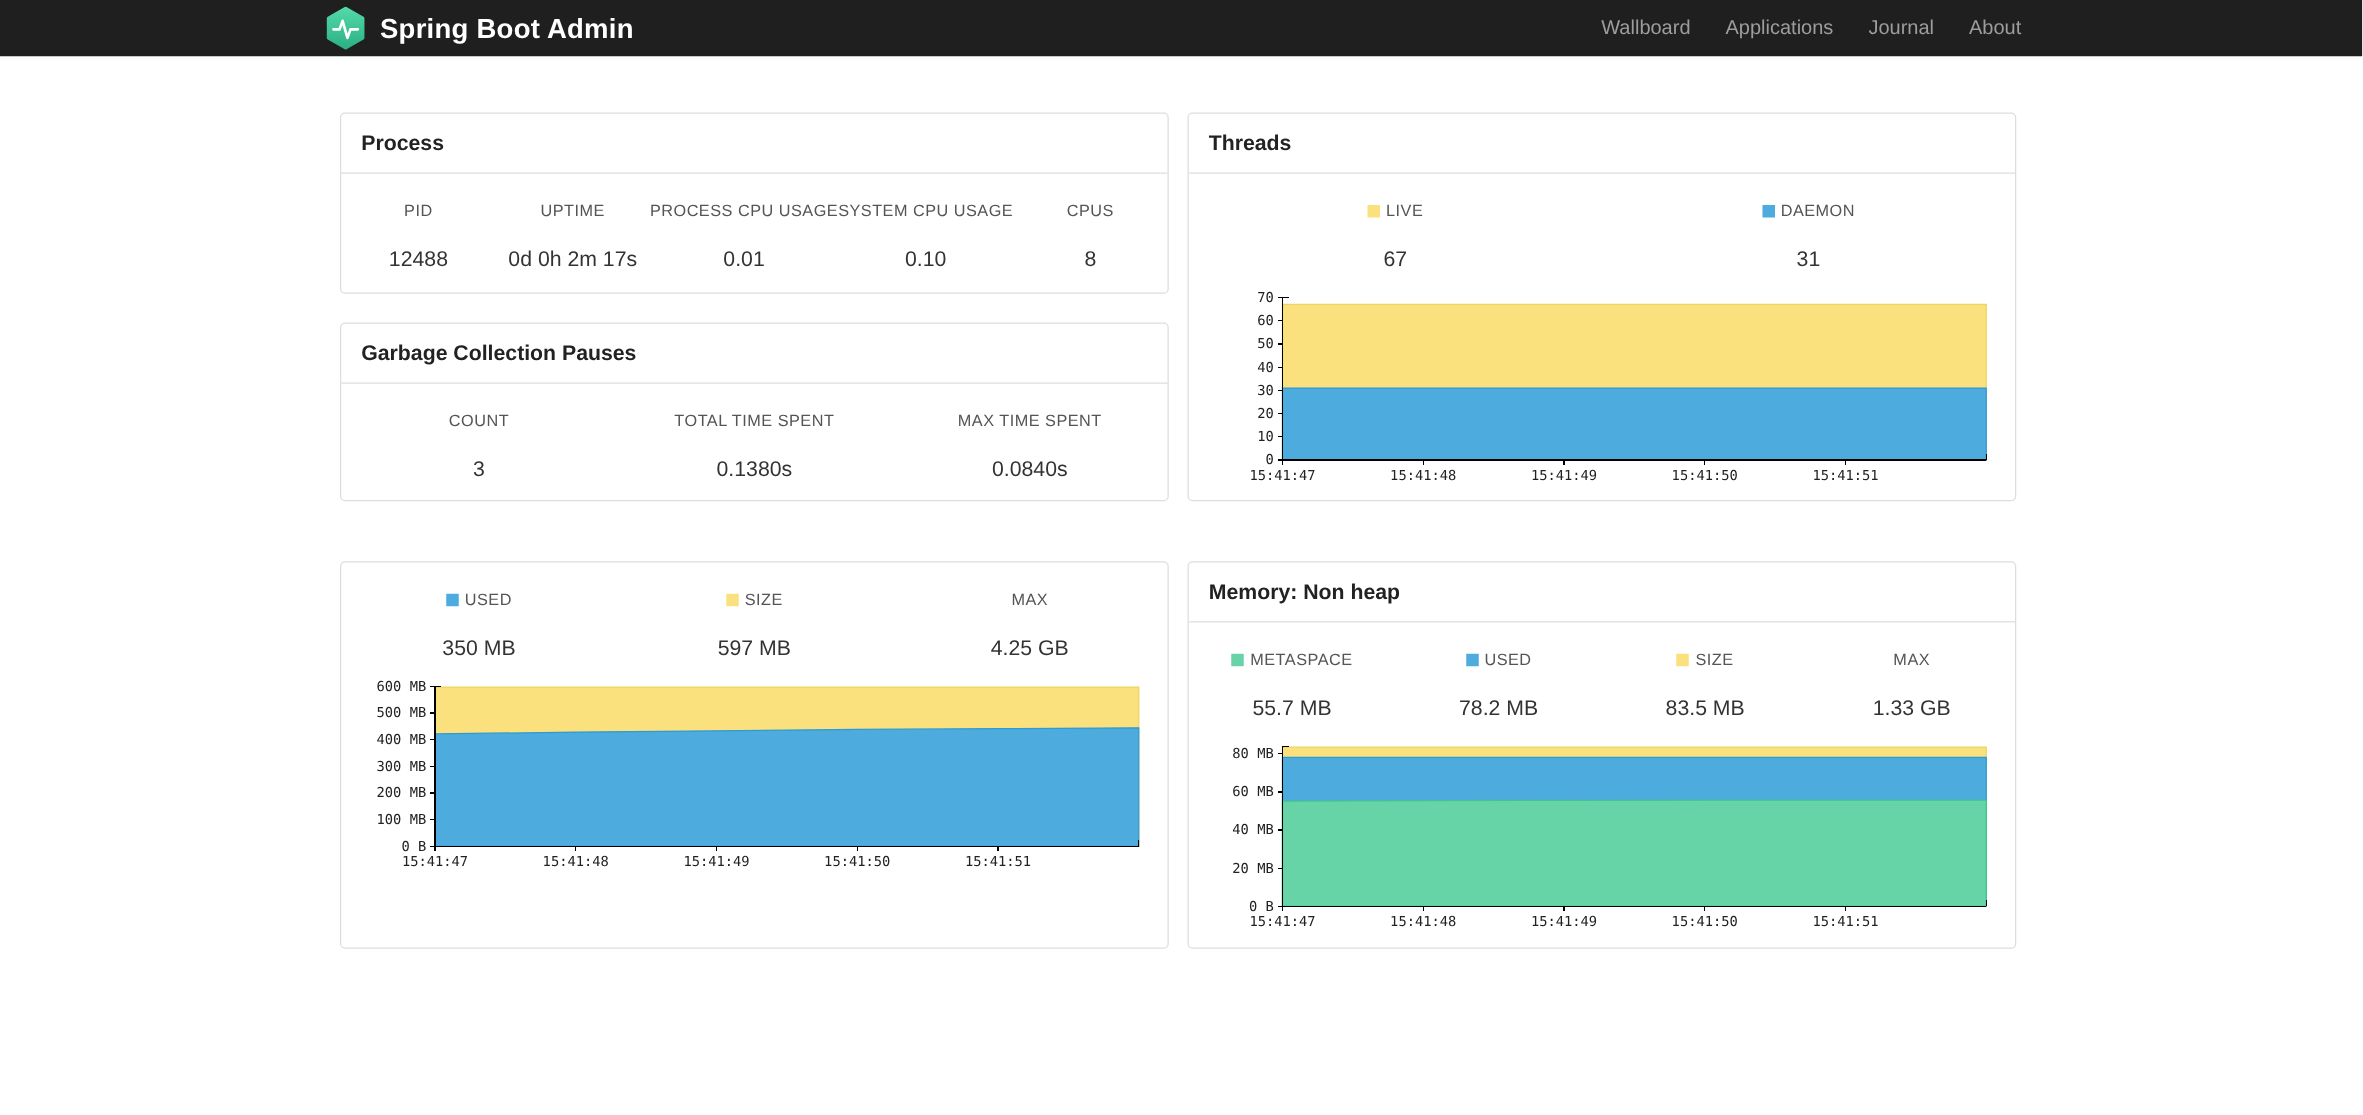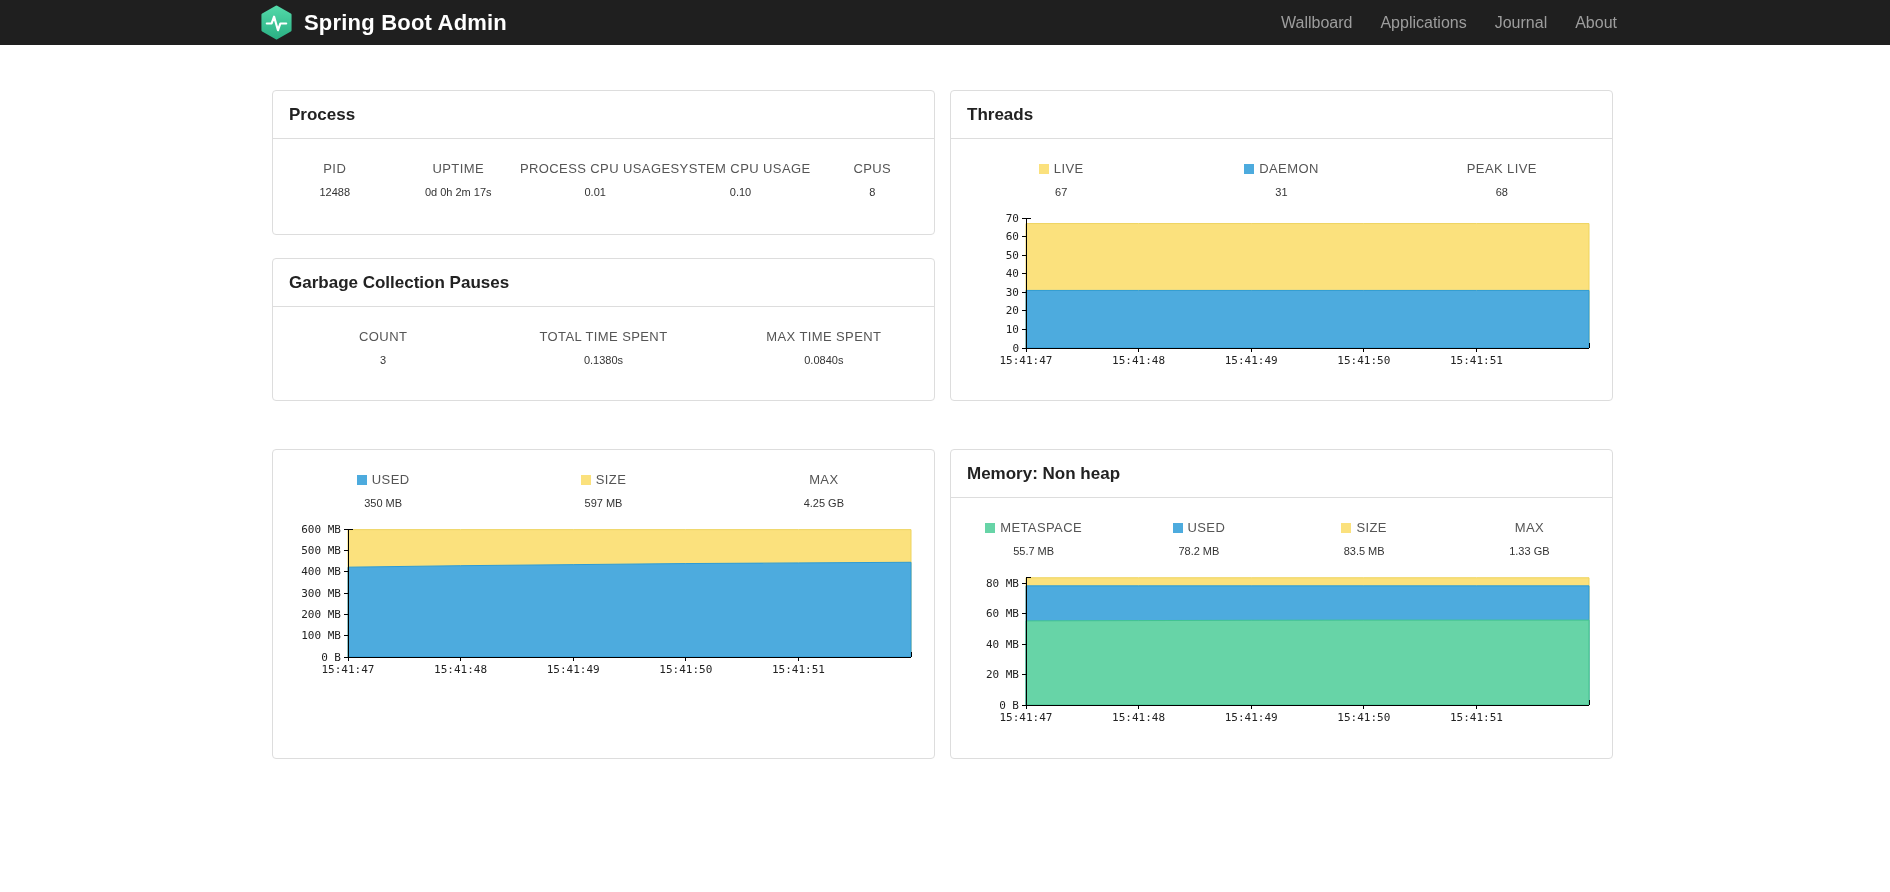--- a/index.html
+++ b/index.html
@@ -36,21 +36,21 @@
   
   .app-panel { height:63px; border-top:none; border-radius:0 0 4px 4px; }
   .app-row { margin:0 32px; padding:3px 6px 4px 6px; border-bottom:1px solid #ddd; display:flex; justify-content:space-between; align-items:center; cursor:pointer; }
   .app-name { font-size:17px; font-weight:bold; color:#333; }
   .app-status { font-size:15px; font-weight:bold; letter-spacing:.5px; }
 
   
   .metrics { display:flex; padding-top:22px; }
   .metric { flex:1; text-align:center; }
   .m-label { font-size:13px; color:#555; letter-spacing:.4px; white-space:nowrap; }
-  .m-value { font-size:11px; color:#333; margin-top:10px; white-space:nowrap; }
+  .m-value { font-size:17px; color:#333; margin-top:22px; white-space:nowrap; }
   .sq { display:inline-block; width:10px; height:10px; margin-right:5px; vertical-align:-1px; }
 
   
   .chart-svg { display:block; margin:12px 0 0 3px; }
   .tick { font:11px "DejaVu Sans Mono", monospace; fill:#222; }
 </style>
 </head>
 <body>
 
 <div class="page">
@@ -133,24 +133,20 @@
         <section class="panel p-threads">
           <header class="panel-h">Threads</header>
           <div class="metrics">
             <div class="metric">
               <div class="m-label"><span class="sq" style="background-color: rgb(251, 225, 125);"></span><span>LIVE</span></div>
               <div class="m-value">67</div>
             </div>
             <div class="metric">
               <div class="m-label"><span class="sq" style="background-color: rgb(77, 171, 222);"></span><span>DAEMON</span></div>
               <div class="m-value">31</div>
-            </div>
-            <div class="metric">
-              <div class="m-label">PEAK LIVE</div>
-              <div class="m-value">68</div>
             </div>
           </div>
           <svg class="chart-svg" width="655" height="164">
               <polygon points="72,138 72,13.57142857142857 184.6,13.57142857142857 297.2,13.57142857142857 409.8,13.57142857142857 522.4,13.57142857142857 635,13.57142857142857 635,138" fill="#fbe17d" stroke="#eed45e" stroke-width="1"></polygon>
               <polygon points="72,138 72,80.42857142857143 184.6,80.42857142857143 297.2,80.42857142857143 409.8,80.42857142857143 522.4,80.42857142857143 635,80.42857142857143 635,138" fill="#4dabde" stroke="#2d9bd4" stroke-width="1"></polygon>
               <line x1="72" y1="8" x2="72" y2="138" stroke="#000" stroke-width="1" shape-rendering="crispEdges"></line>
               <line x1="72" y1="138" x2="635" y2="138" stroke="#000" stroke-width="1" shape-rendering="crispEdges"></line>
               <line x1="72" y1="8" x2="77" y2="8" stroke="#000" shape-rendering="crispEdges"></line>
               <line x1="635" y1="138" x2="635" y2="133" stroke="#000" shape-rendering="crispEdges"></line>
               <line x1="68" y1="138" x2="72" y2="138" stroke="#000" shape-rendering="crispEdges"></line>

